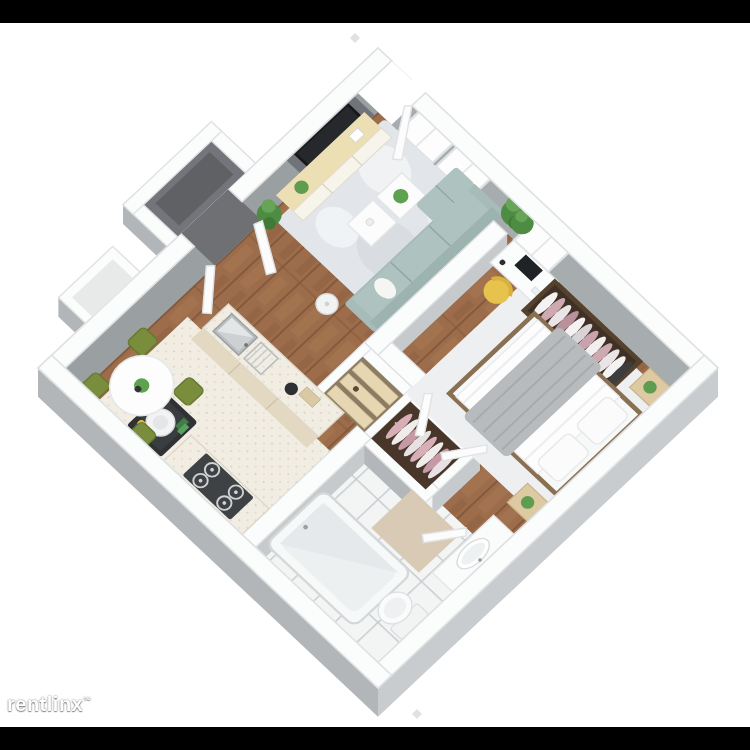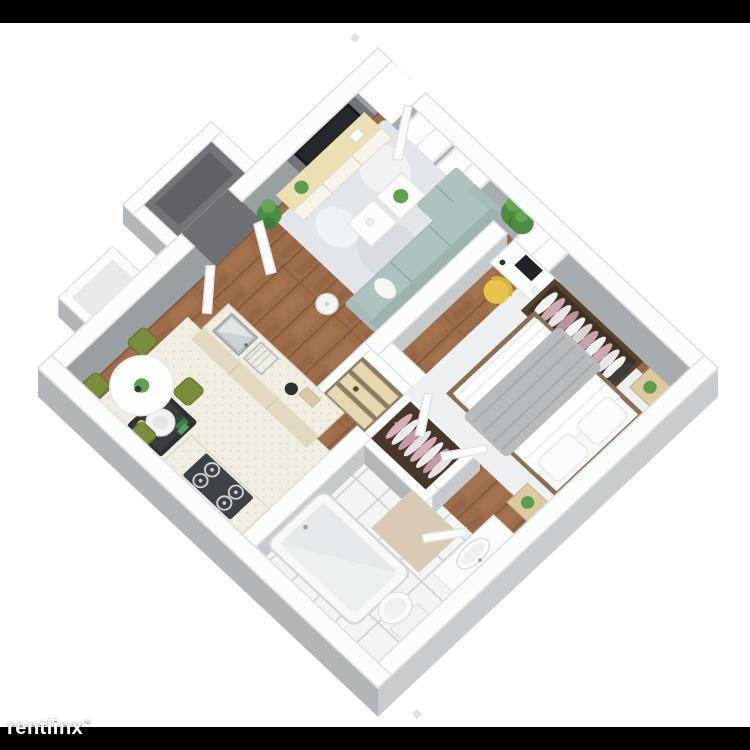--- a/index.html
+++ b/index.html
@@ -2,21 +2,21 @@
 <html><head>
 <meta charset="utf-8">
 <style>
   html,body{margin:0;padding:0;background:#fff;}
   #stage{position:relative;width:750px;height:750px;background:#ffffff;overflow:hidden;
          font-family:"Liberation Sans", sans-serif;}
   #stage svg{position:absolute;left:0;top:0;}
   .bar{position:absolute;left:0;width:750px;background:#000;}
   #topbar{top:0;height:23px;}
   #botbar{top:727px;height:23px;}
-  #logo{position:absolute;left:7px;top:716px;color:#ffffff;font-weight:bold;
+  #logo{position:absolute;left:7px;top:693px;color:#ffffff;font-weight:bold;
         font-size:20px;letter-spacing:0.5px;
         text-shadow:0 0 2px rgba(40,40,40,.65), 0 1px 1px rgba(60,60,60,.5);}
   #logo sup{font-size:8px;vertical-align:super;}
 </style>
 </head>
 <body>
 
 <div id="stage">
 
 <svg width="750" height="750" viewBox="0 0 750 750">

